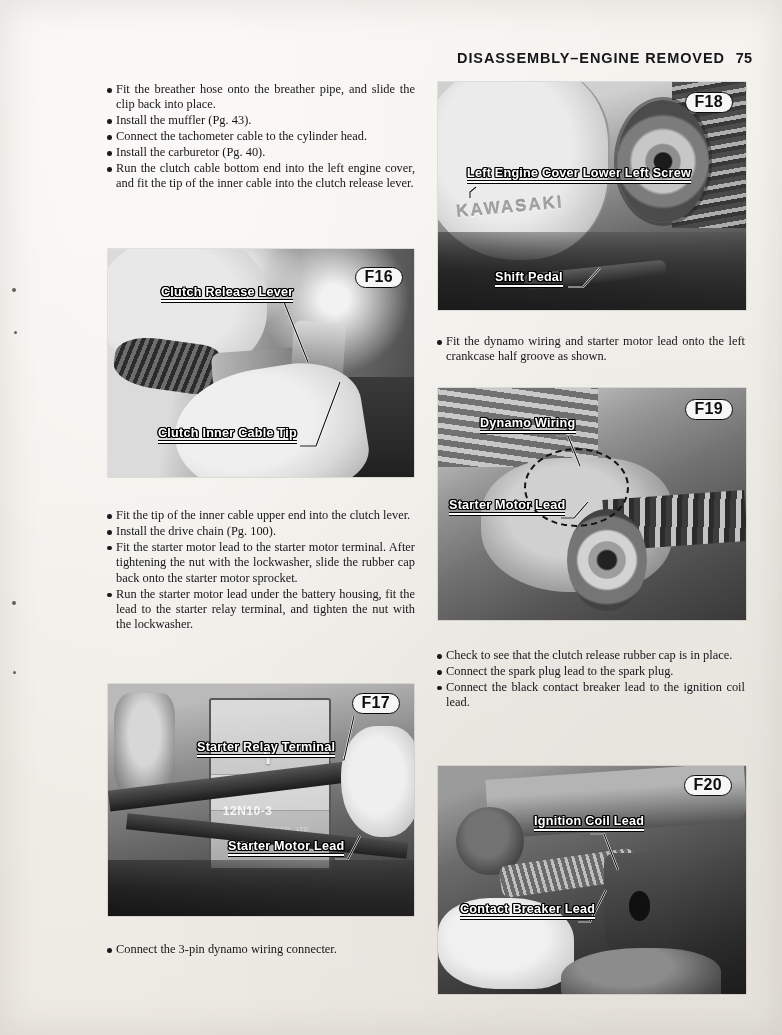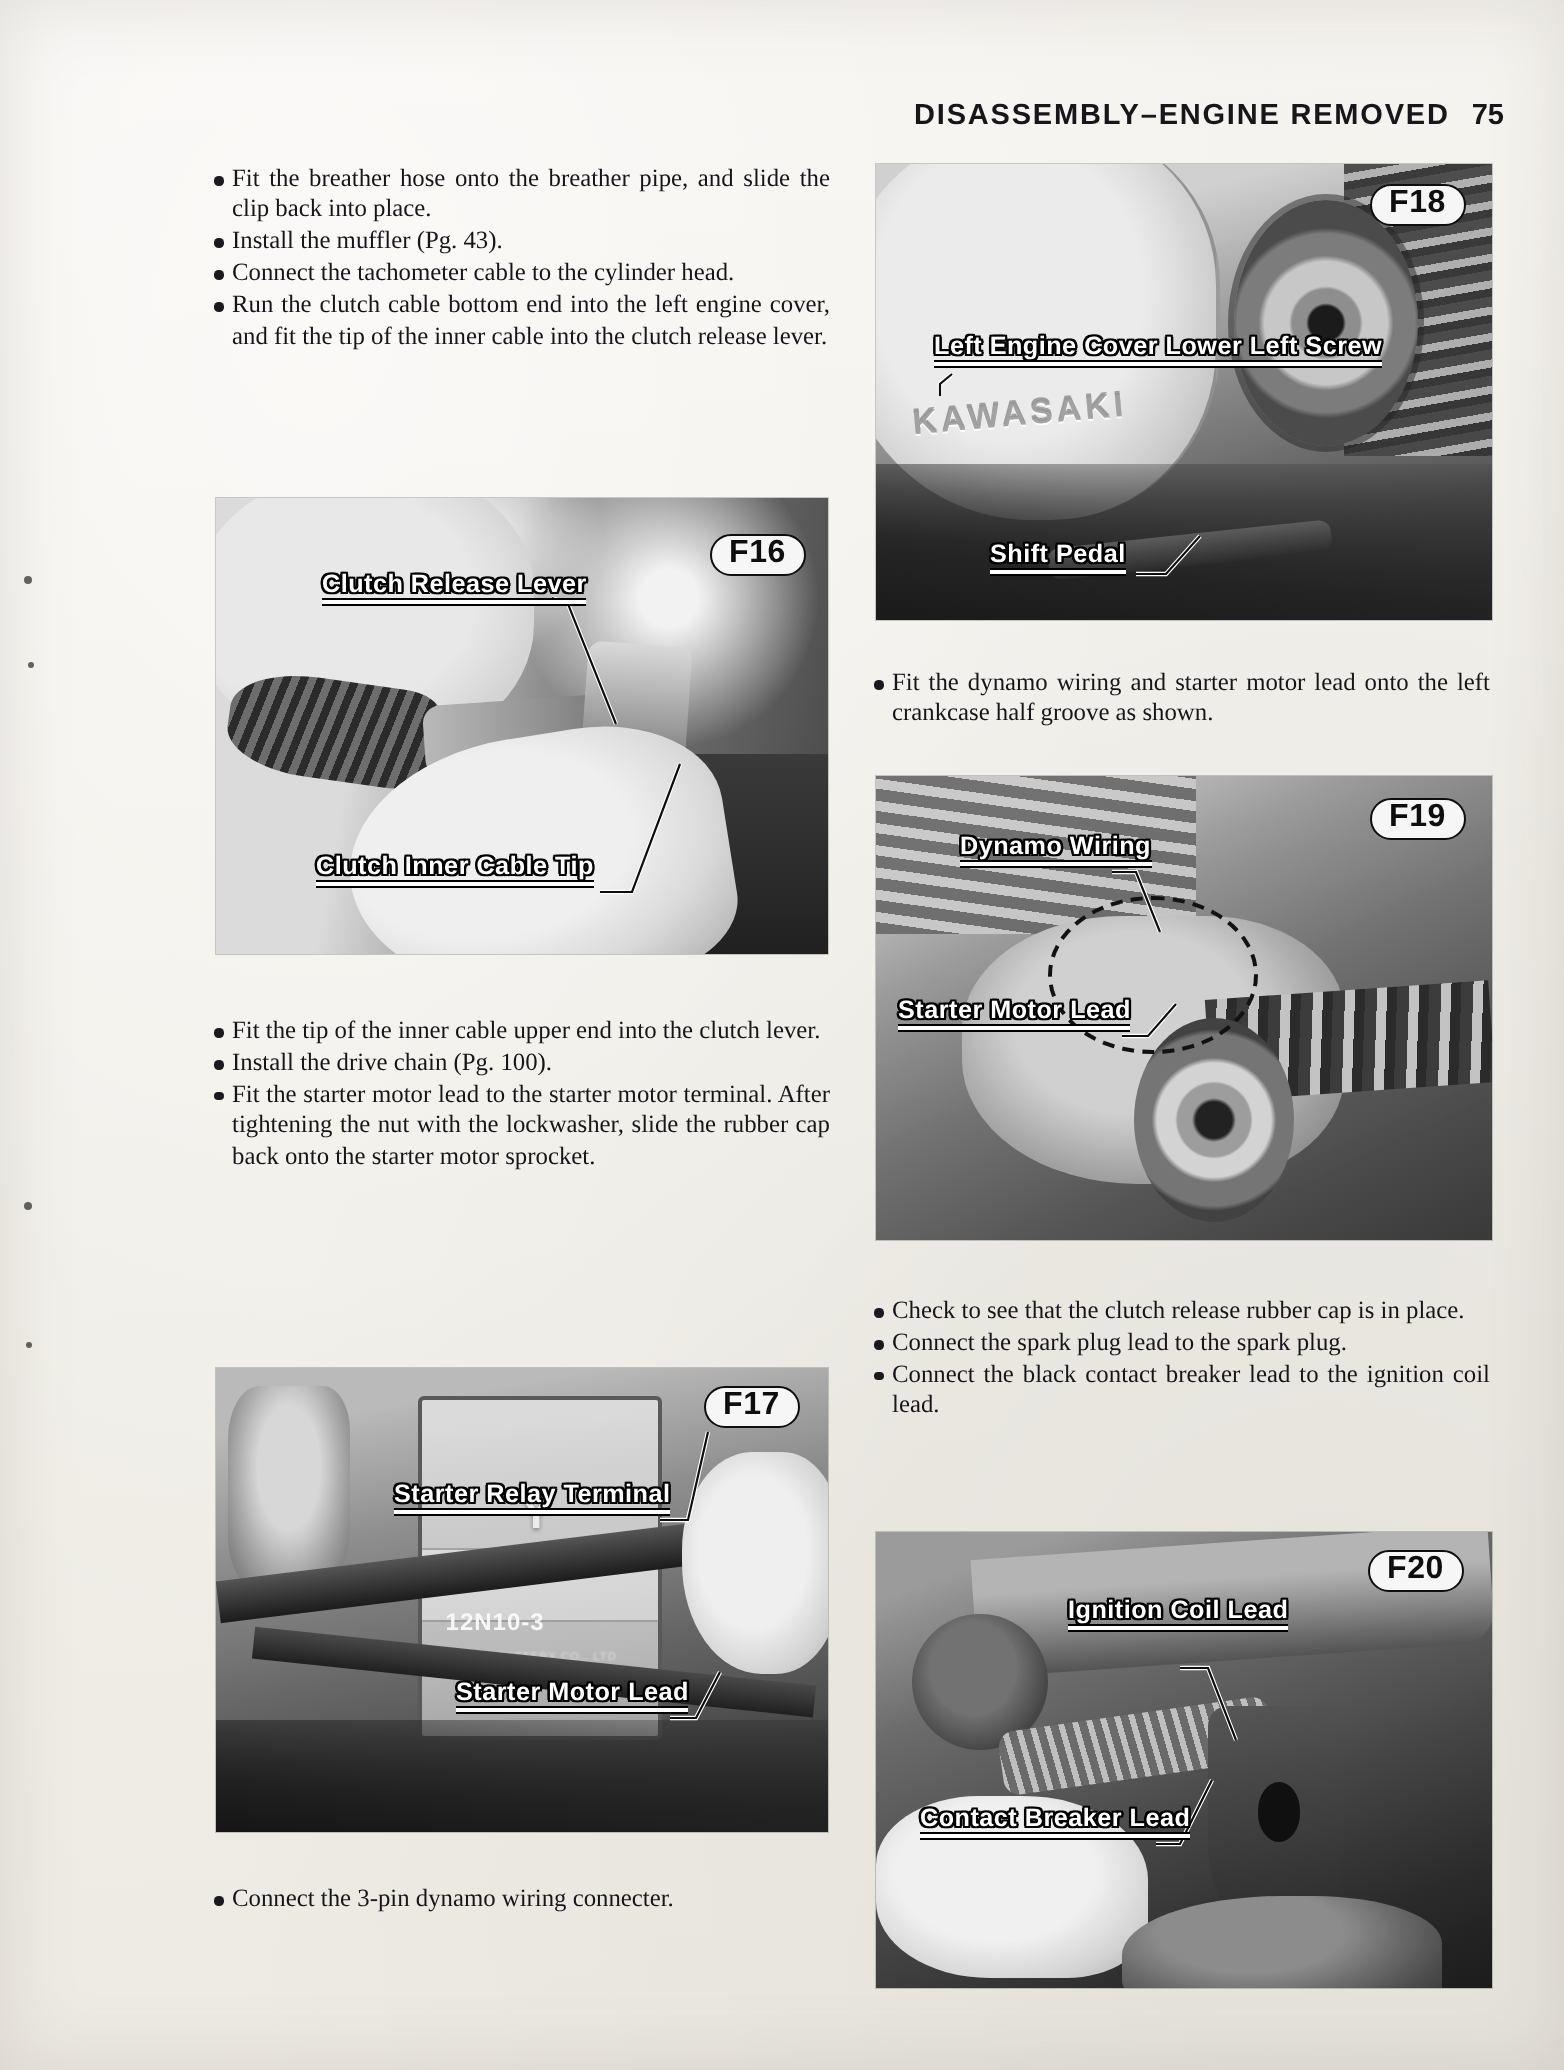--- a/index.html
+++ b/index.html
@@ -370,20 +370,21 @@
   <div class="speck" style="left:12px; top:288px;"></div>
   <div class="speck" style="left:14px; top:331px; width:3px; height:3px;"></div>
   <div class="speck" style="left:12px; top:601px;"></div>
   <div class="speck" style="left:13px; top:671px; width:3px; height:3px;"></div>
 
   <div class="block" style="left:107px; top:82px;">
     <ul class="bullets">
       <li>Fit the breather hose onto the breather pipe, and slide the clip back into place.</li>
       <li class="nojust">Install the muffler (Pg. 43).</li>
       <li>Connect the tachometer cable to the cylinder head.</li>
+      <li class="nojust">Install the carburetor (Pg. 40).</li>
       <li>Run the clutch cable bottom end into the left engine cover, and fit the tip of the inner cable into the clutch release lever.</li>
     </ul>
   </div>
 
   <div class="figure f16" style="left:108px; top:249px; width:306px; height:228px;">
     <div class="photo">
       <div class="mech-base"></div>
       <div class="cover"></div>
       <div class="darkbg"></div>
       <div class="boot"></div>
@@ -409,20 +410,21 @@
     </div>
 
     <div class="fig-badge" style="right:11px; top:18px;">F16</div>
   </div>
 
   <div class="block" style="left:107px; top:508px;">
     <ul class="bullets">
       <li>Fit the tip of the inner cable upper end into the clutch lever.</li>
       <li class="nojust">Install the drive chain (Pg. 100).</li>
       <li>Fit the starter motor lead to the starter motor terminal. After tightening the nut with the lockwasher, slide the rubber cap back onto the starter motor sprocket.</li>
+      <li>Run the starter motor lead under the battery housing, fit the lead to the starter relay terminal, and tighten the nut with the lockwasher.</li>
     </ul>
   </div>
 
   <div class="figure f17" style="left:108px; top:684px; width:306px; height:232px;">
     <div class="photo">
       <div class="mech-base"></div>
       <div class="battery">
         <div class="batt-band"></div>
         <div class="batt-y">Y</div>
         <div class="batt-model">12N10-3</div>
@@ -547,21 +549,21 @@
       <div class="botparts"></div>
     </div>
 
     <svg class="leader" style="left:0; top:0; width:308px; height:228px;" viewBox="0 0 308 228">
       <polyline points="152,68 166,68 180,104"></polyline>
       <polyline class="inner" points="152,68 166,68 180,104"></polyline>
       <polyline points="140,156 152,156 168,124"></polyline>
       <polyline class="inner" points="140,156 152,156 168,124"></polyline>
     </svg>
 
-    <div class="fig-label" style="left:60px; top:32px;padding-left:36px;">
+    <div class="fig-label" style="left:60px; top:48px;padding-left:36px;">
       <span>Ignition Coil Lead</span>
       <span class="rule"></span>
     </div>
     <div class="fig-label" style="left:22px; top:136px;">
       <span>Contact Breaker Lead</span>
       <span class="rule"></span>
     </div>
 
     <div class="fig-badge" style="right:14px; top:9px;">F20</div>
   </div>

